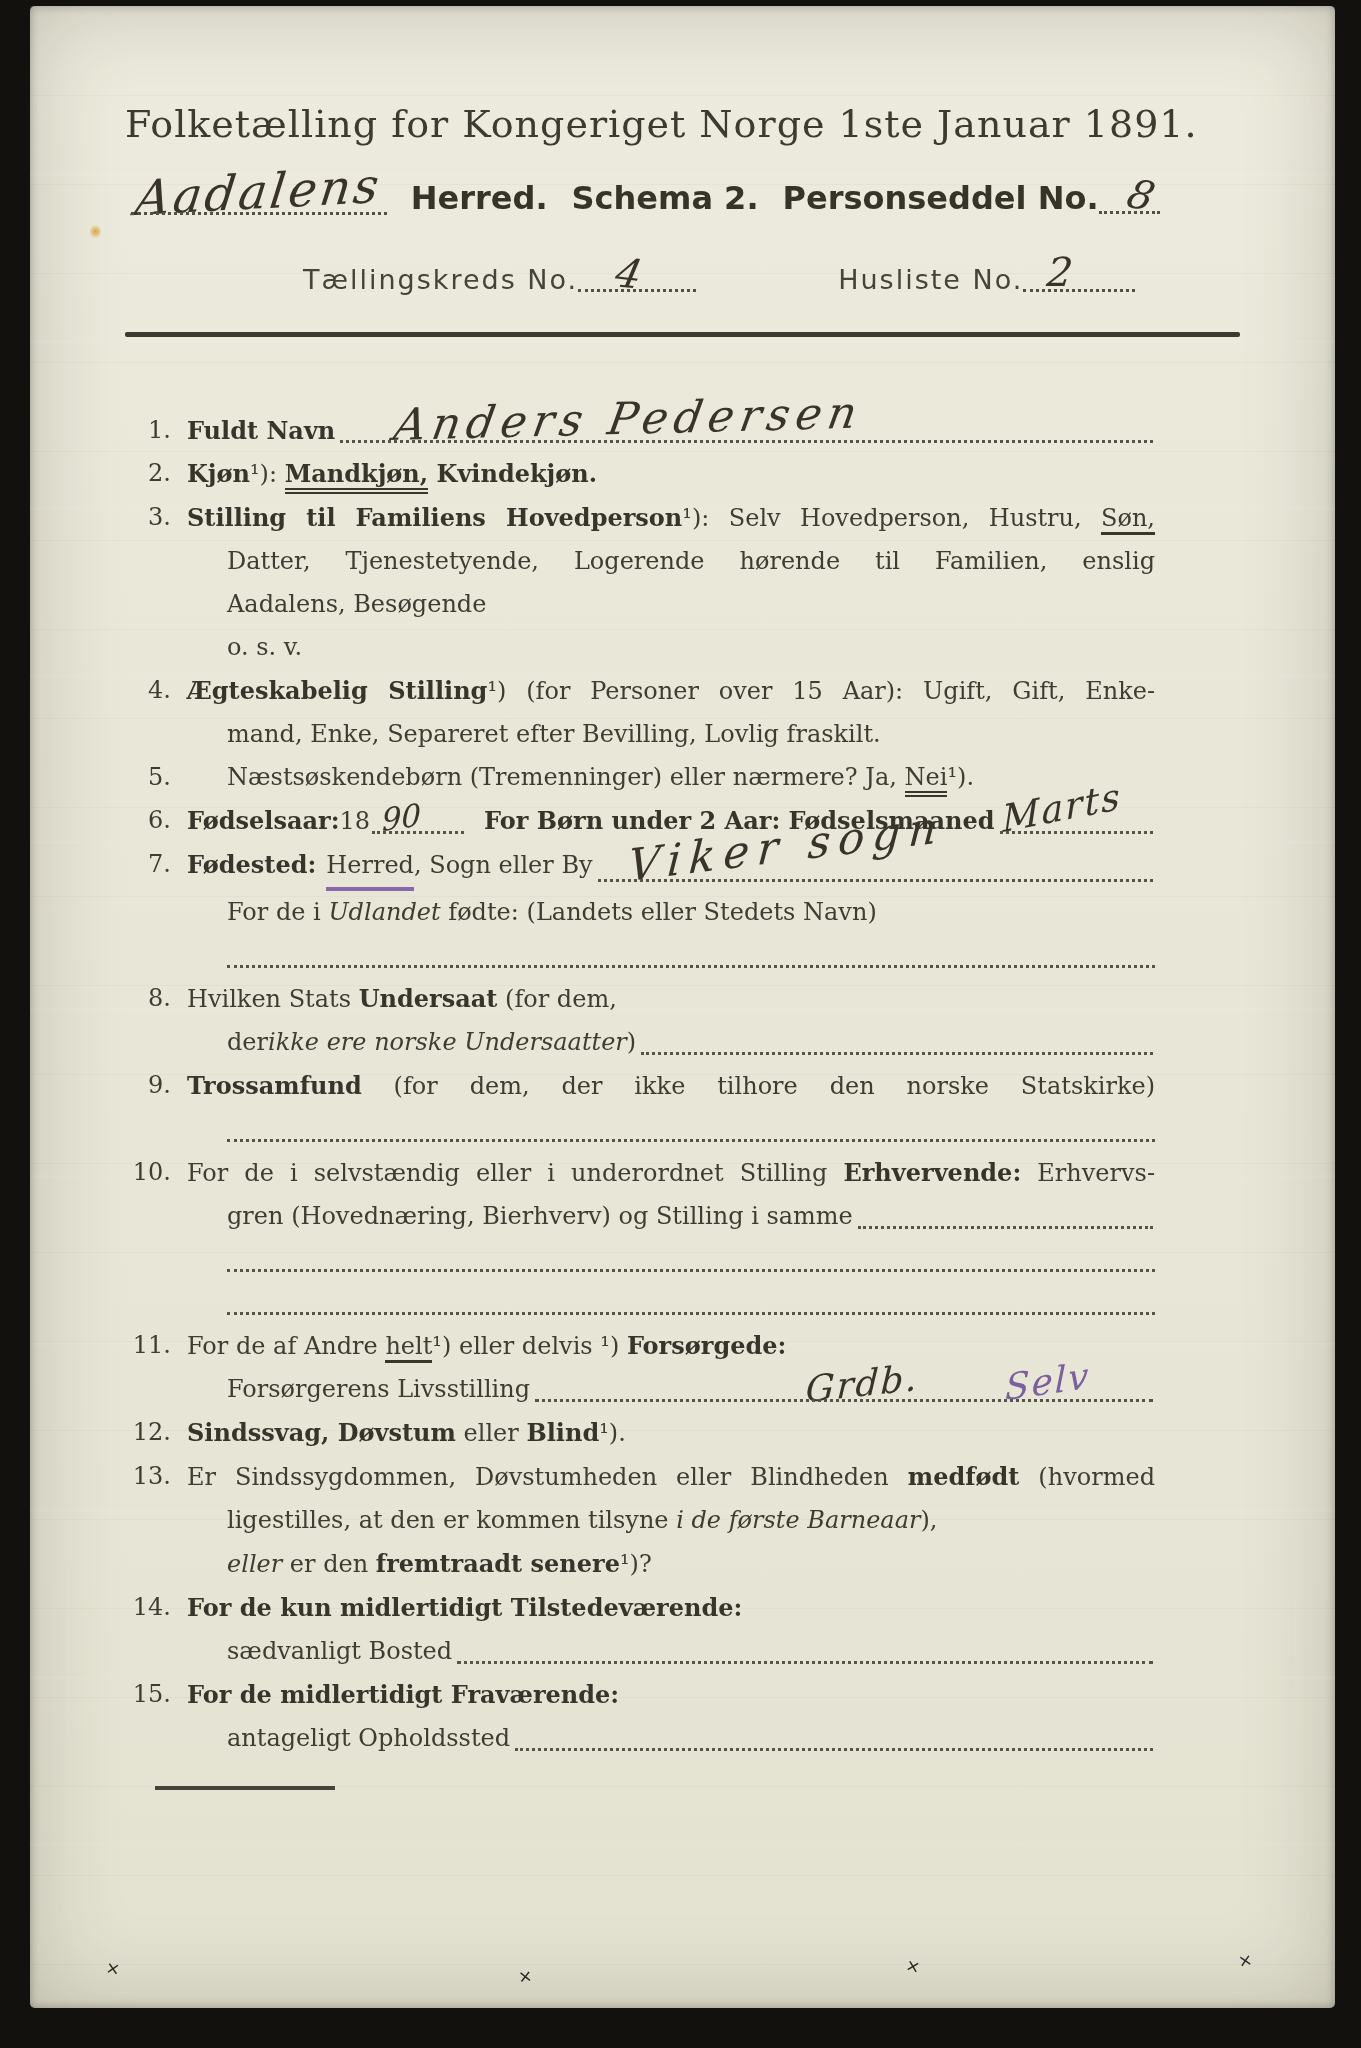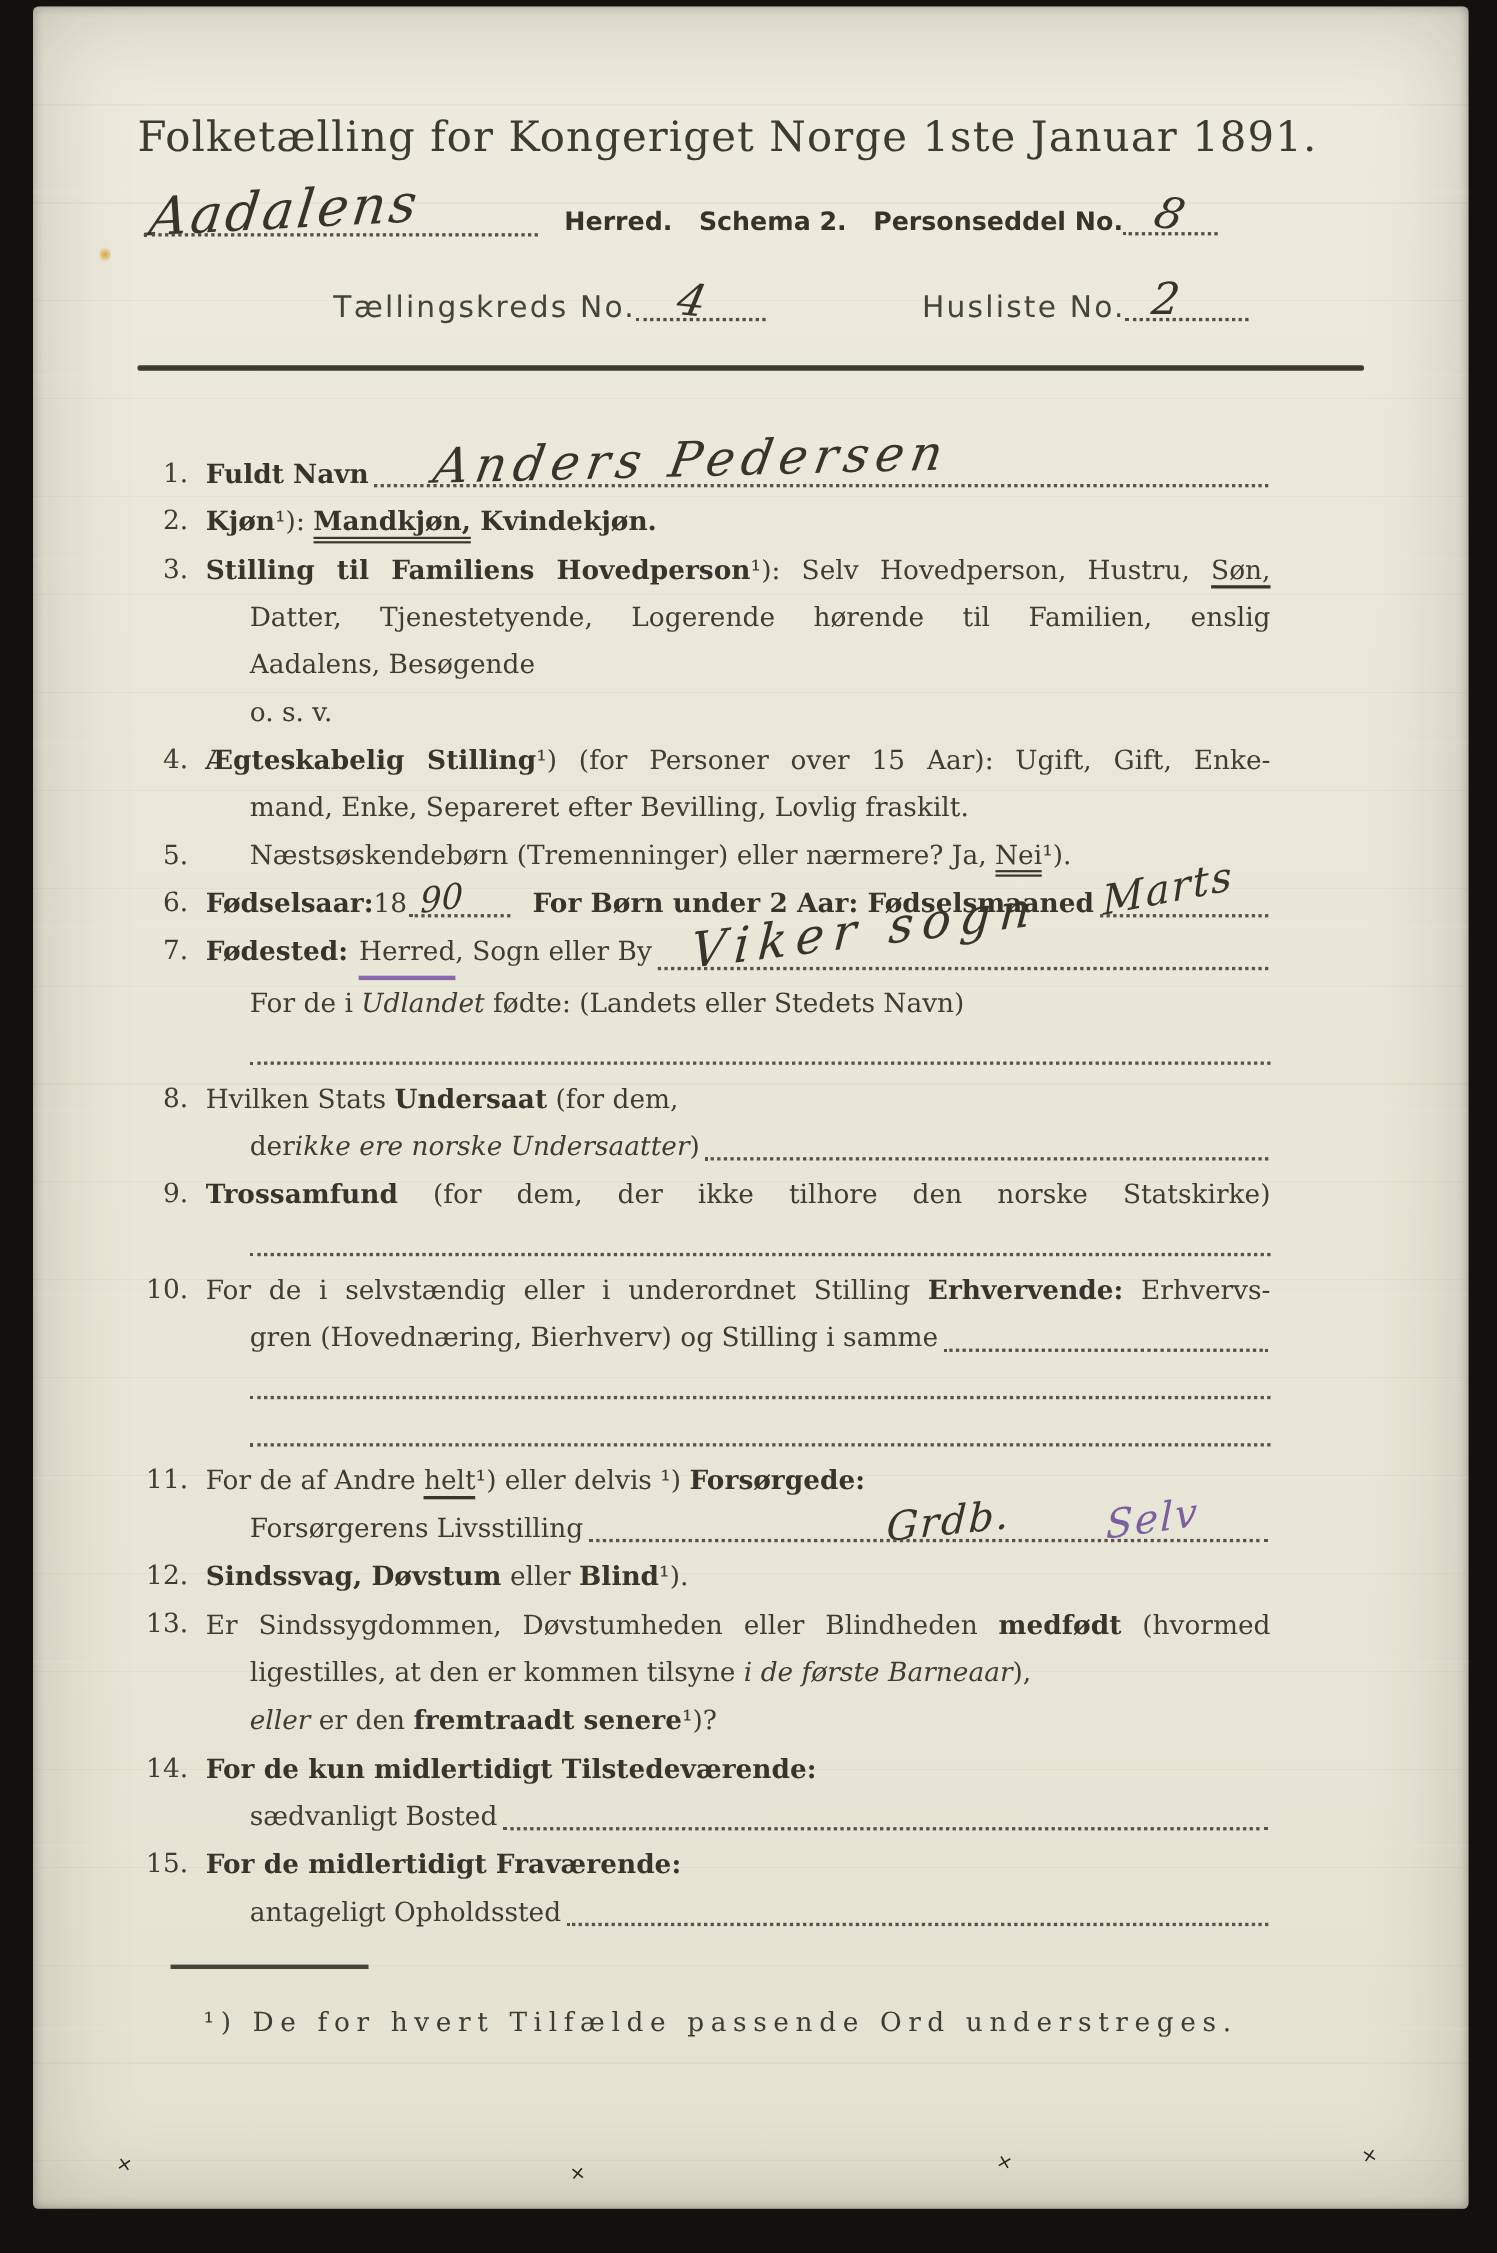--- a/index.html
+++ b/index.html
@@ -24,21 +24,21 @@
 
   
   .title{
     margin-top:96px;width:1010px;text-align:center;
     font-size:38px;letter-spacing:1px;color:#3c3b31;white-space:nowrap;
   }
   .hdr2{display:flex;align-items:flex-end;margin-top:4px;margin-left:6px;height:74px;}
   .handline{width:358px;height:70px;position:relative;}
   .handline::after{content:"";position:absolute;left:0;right:0;bottom:9px;border-bottom:3px dotted #514f46;}
   .hdr2 .blabel{
-    font-family:"DejaVu Sans", sans-serif;font-weight:bold;font-size:23px;line-height:1;
+    font-family:"DejaVu Sans", sans-serif;font-weight:bold;font-size:32px;line-height:1;
     color:#363428;margin:0 0 10px 24px;white-space:nowrap;
   }
   .dotbox{position:relative;height:60px;}
   .dotbox::after{content:"";position:absolute;left:0;right:0;bottom:10px;border-bottom:3px dotted #514f46;}
   .hdr3{
     display:flex;align-items:flex-end;margin-top:16px;margin-left:178px;height:62px;
     font-family:"DejaVu Sans", sans-serif;font-size:27px;letter-spacing:2px;color:#45443a;
   }
   .hdr3 .slabel{line-height:1;margin-bottom:9px;white-space:nowrap;}
   .rule{margin-top:30px;width:1115px;height:5px;background:#3b3a31;border-radius:2px;}
@@ -293,20 +293,19 @@
           <div class="line cont fx">
               <span>antageligt Opholdssted</span>
               <span class="dotfill"></span>
             </div>
         </div>
       </div>
 
     </div>
 
     <div class="short-rule"></div>
-    <div class="footnote">¹) De for hvert Tilfælde passende Ord understreges.</div>
   </div>
 
   <span class="mark" style="left:76px;top:1952px;transform:rotate(10deg);">×</span>
   <span class="mark" style="left:488px;top:1960px;transform:rotate(-6deg);">×</span>
   <span class="mark" style="left:876px;top:1950px;transform:rotate(14deg);">×</span>
   <span class="mark" style="left:1208px;top:1944px;transform:rotate(-10deg);">×</span>
 </div>
 
 </body></html>

